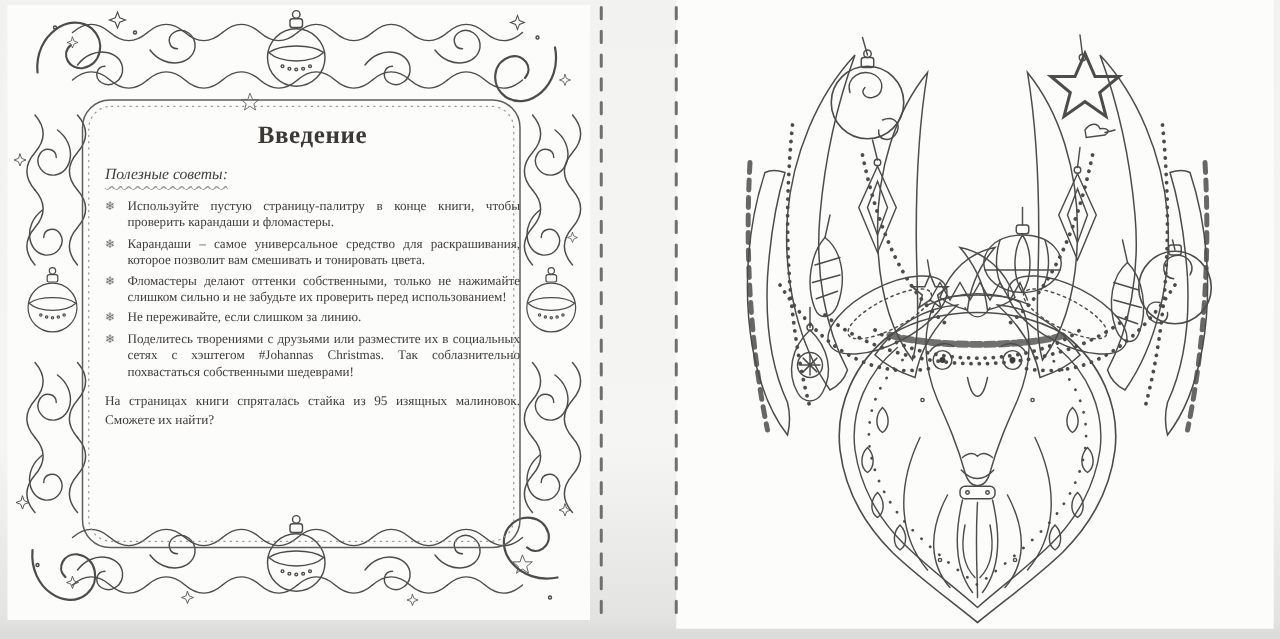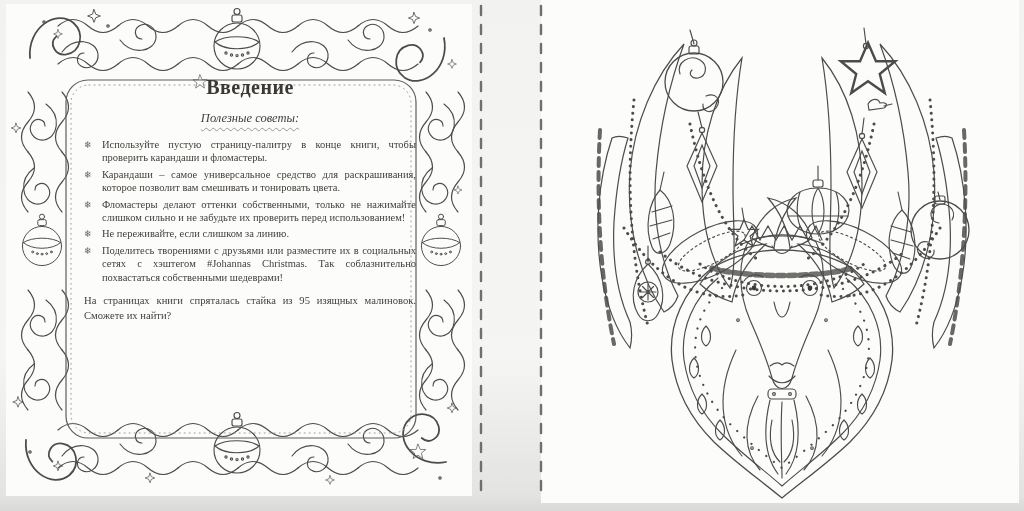--- a/index.html
+++ b/index.html
@@ -6,29 +6,29 @@
   .scan{
     position:relative; width:1024px; height:511px; overflow:hidden;
     background:linear-gradient(180deg,#f2f2f0 0%, #f5f5f3 70%, #e3e3e1 97%, #d9d9d7 100%);
     font-family:"Liberation Serif","DejaVu Serif",serif;
   }
   .page{position:absolute;background:#fcfcfa;}
   .page-left{left:6px;top:4px;width:466px;height:492px;}
   .page-right{left:541px;top:0;width:478px;height:503px;}
   .overlay{position:absolute;left:0;top:0;}
   .text-area{
-    position:absolute;left:84px;top:76px;width:332px;color:#423e3a;
+    position:absolute;left:84px;top:97px;width:332px;color:#423e3a;
   }
   .doc-title{
     margin:0 0 12px 0;text-align:center;font-size:20px;font-weight:600;
     letter-spacing:.5px;color:#3c3834;
   }
   .para{margin:0 0 10px 0;font-size:10.6px;line-height:14.6px;text-align:justify;}
   .tips-heading{
-    margin:12px 0 12px 0;text-align:center;font-style:italic;font-size:12.5px;
+    margin:12px 0 12px 0;font-style:italic;font-size:12.5px;
     color:#45413d;
     text-decoration:underline wavy #9a9a98;text-underline-offset:5px;text-decoration-thickness:1px;
   }
   .tips{list-style:none;margin:0;padding:0;font-size:10.5px;line-height:13.4px;}
   .tips li{display:flex;gap:6px;margin-bottom:3px;text-align:justify;}
   .tip-bullet{flex:0 0 12px;font-family:"DejaVu Sans",sans-serif;font-size:9.5px;color:#6b6b69;line-height:13px;}
   .tip-text{flex:1;}
   .closing{margin-top:10px;}
   svg{display:block;}
 </style>

